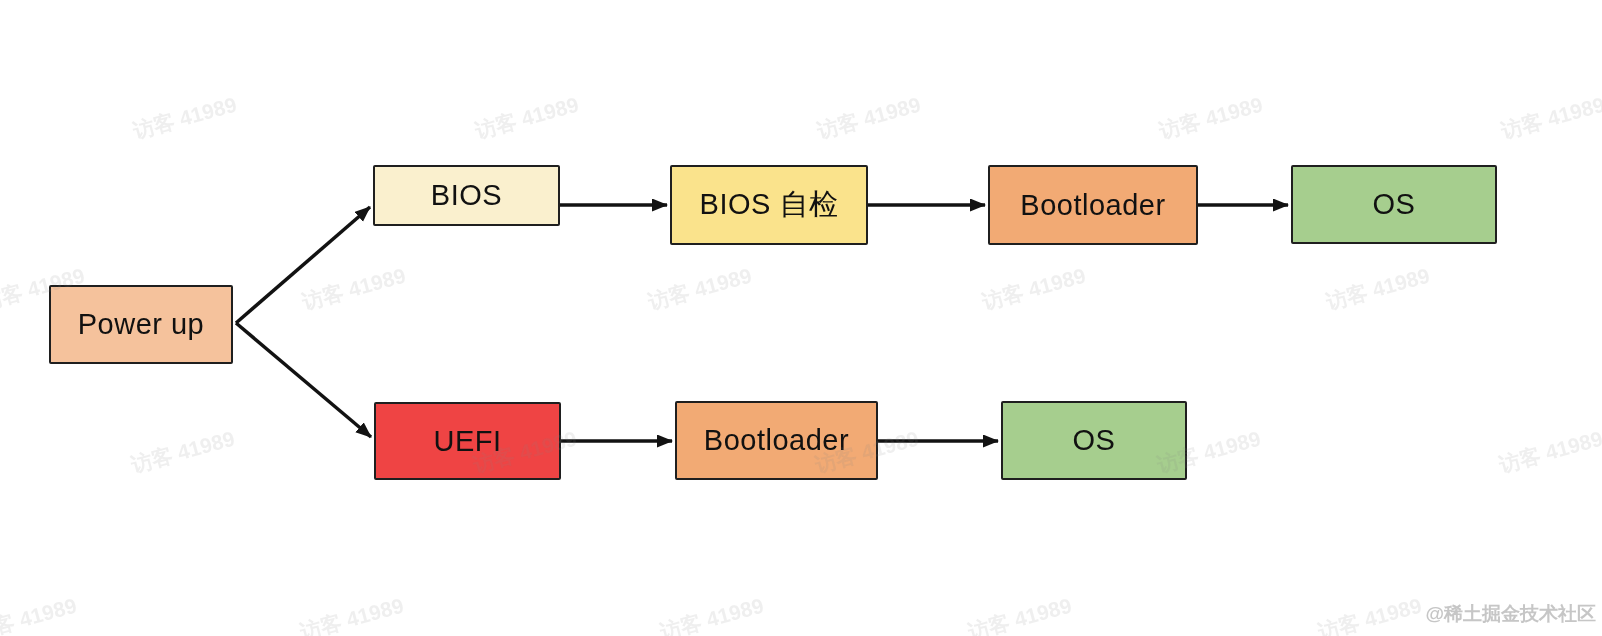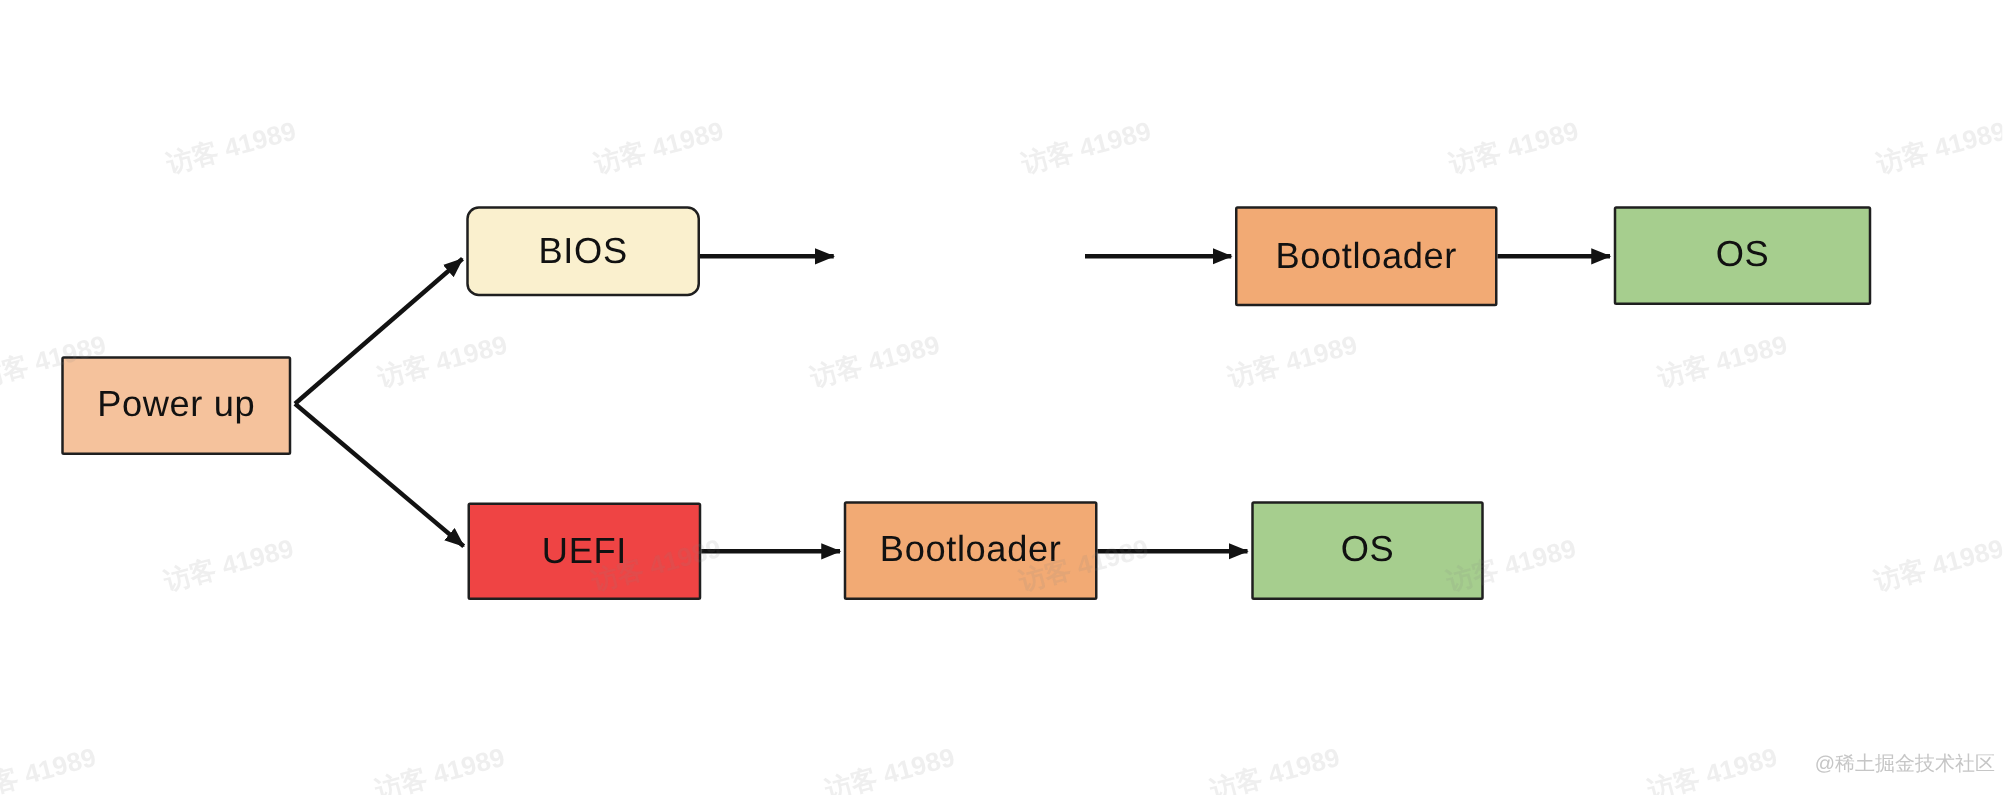--- a/index.html
+++ b/index.html
@@ -27,21 +27,21 @@
     z-index: 2;
   }
   .node-label {
     font-size: 29px;
     color: #111111;
     letter-spacing: 0.5px;
     white-space: nowrap;
   }
   
   .pos-power-up        { left: 49px;   top: 285px; width: 184px; height: 79px; align-items: center; }
-  .pos-bios            { left: 373px;  top: 165px; width: 187px; height: 72px; border-radius: 10px; }
+  .pos-bios            { left: 373px;  top: 165px; width: 187px; height: 61px; }
   .pos-bios-post       { left: 670px;  top: 165px; width: 198px; height: 80px; }
   .pos-bootloader-top  { left: 988px;  top: 165px; width: 210px; height: 80px; }
   .pos-os-top          { left: 1291px; top: 165px; width: 206px; height: 79px; }
   .pos-uefi            { left: 374px;  top: 402px; width: 187px; height: 78px; }
   .pos-bootloader-bot  { left: 675px;  top: 401px; width: 203px; height: 79px; }
   .pos-os-bot          { left: 1001px; top: 401px; width: 186px; height: 79px; }
   
   #arrow-layer {
     position: absolute;
     left: 0; top: 0;
@@ -62,35 +62,39 @@
     position: absolute;
     font-size: 21px;
     font-weight: bold;
     white-space: nowrap;
     transform: translate(-50%, -50%) rotate(-15deg);
   }
   .credit {
     position: absolute;
     right: 6px;
     top: 601px;
-    font-size: 16px;
+    font-size: 19px;
     white-space: nowrap;
     z-index: 4;
+    font-weight: bold;
   }
 </style>
 </head>
 <body>
 
 <div id="stage" style="background: rgb(255, 255, 255);">
 
   <div class="node pos-power-up" style="background: rgb(245, 194, 156); border-color: rgb(31, 31, 31);">
     <span class="node-label" style="color: rgb(17, 17, 17);">Power up</span>
   </div>
   <div class="node pos-bios" style="background: rgb(250, 240, 206); border-color: rgb(31, 31, 31);">
     <span class="node-label" style="color: rgb(17, 17, 17);">BIOS</span>
+  </div>
+  <div class="node pos-bios-post" style="background: rgb(250, 227, 140); border-color: rgb(31, 31, 31);">
+    <span class="node-label" style="color: rgb(17, 17, 17);">BIOS 自检</span>
   </div>
   <div class="node pos-bootloader-top" style="background: rgb(242, 170, 116); border-color: rgb(31, 31, 31);">
     <span class="node-label" style="color: rgb(17, 17, 17);">Bootloader</span>
   </div>
   <div class="node pos-os-top" style="background: rgb(166, 206, 142); border-color: rgb(31, 31, 31);">
     <span class="node-label" style="color: rgb(17, 17, 17);">OS</span>
   </div>
   <div class="node pos-uefi" style="background: #ef4444; border-color: rgb(31, 31, 31);">
     <span class="node-label" style="color: rgb(17, 17, 17);">UEFI</span>
   </div>

